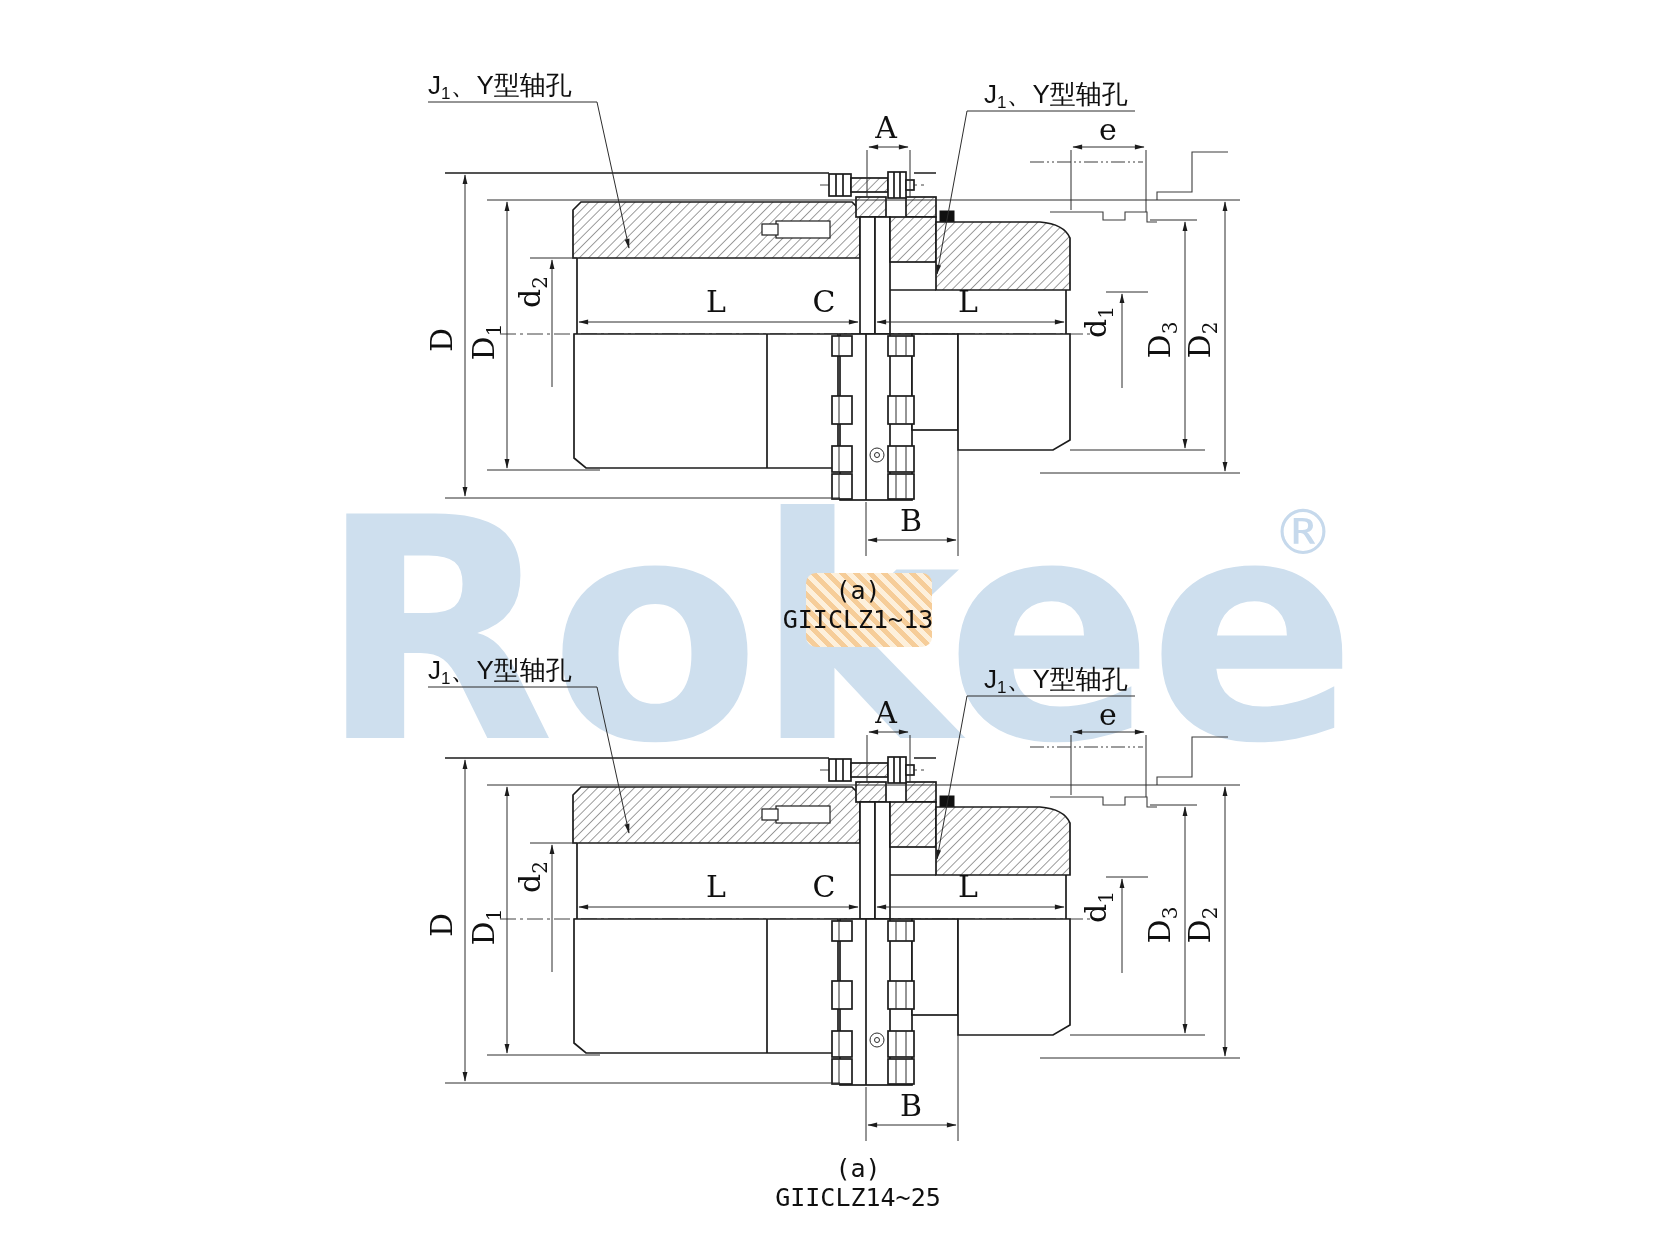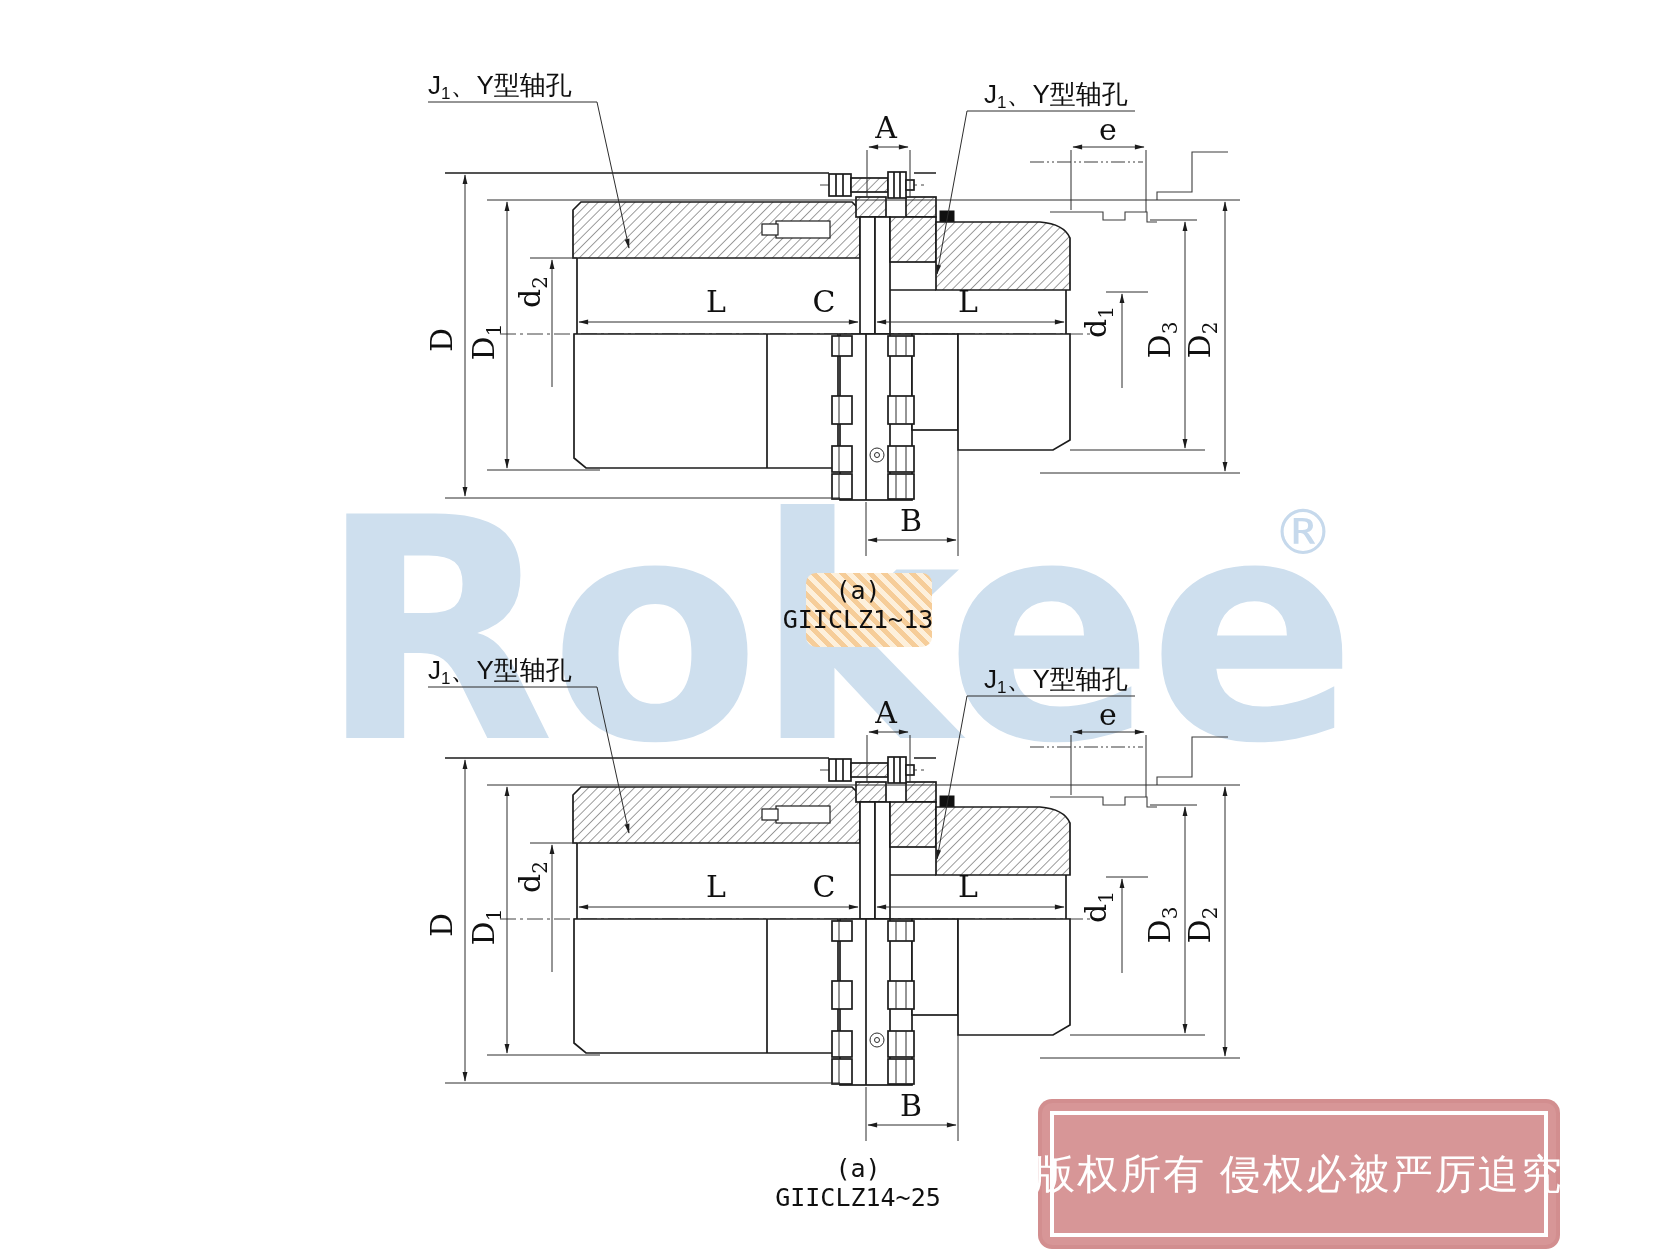--- a/index.html
+++ b/index.html
@@ -266,19 +266,14 @@
         <text class="dimtxt" text-anchor="middle" transform="rotate(-90 540 292)" x="540" y="292"><tspan>d</tspan><tspan class="subtxt" dy="7">2</tspan></text>
         <text class="dimtxt" text-anchor="middle" transform="rotate(-90 1106 322)" x="1106" y="322"><tspan>d</tspan><tspan class="subtxt" dy="7">1</tspan></text>
         <text class="dimtxt" text-anchor="middle" transform="rotate(-90 1170 340)" x="1170" y="340"><tspan>D</tspan><tspan class="subtxt" dy="7">3</tspan></text>
         <text class="dimtxt" text-anchor="middle" transform="rotate(-90 1210 340)" x="1210" y="340"><tspan>D</tspan><tspan class="subtxt" dy="7">2</tspan></text>
         <text class="cap" x="858" y="592" text-anchor="middle">(a)</text>
         <text class="cap" x="858" y="621" text-anchor="middle">GIICLZ14~25</text>
       </g>
     </g>
   </svg>
 
-  <div class="stamp">
-    <div class="stamp-inner">
-      <span class="stamp-text">版权所有 侵权必被严厉追究</span>
-    </div>
-  </div>
 
 </div>
 
 </body></html>

